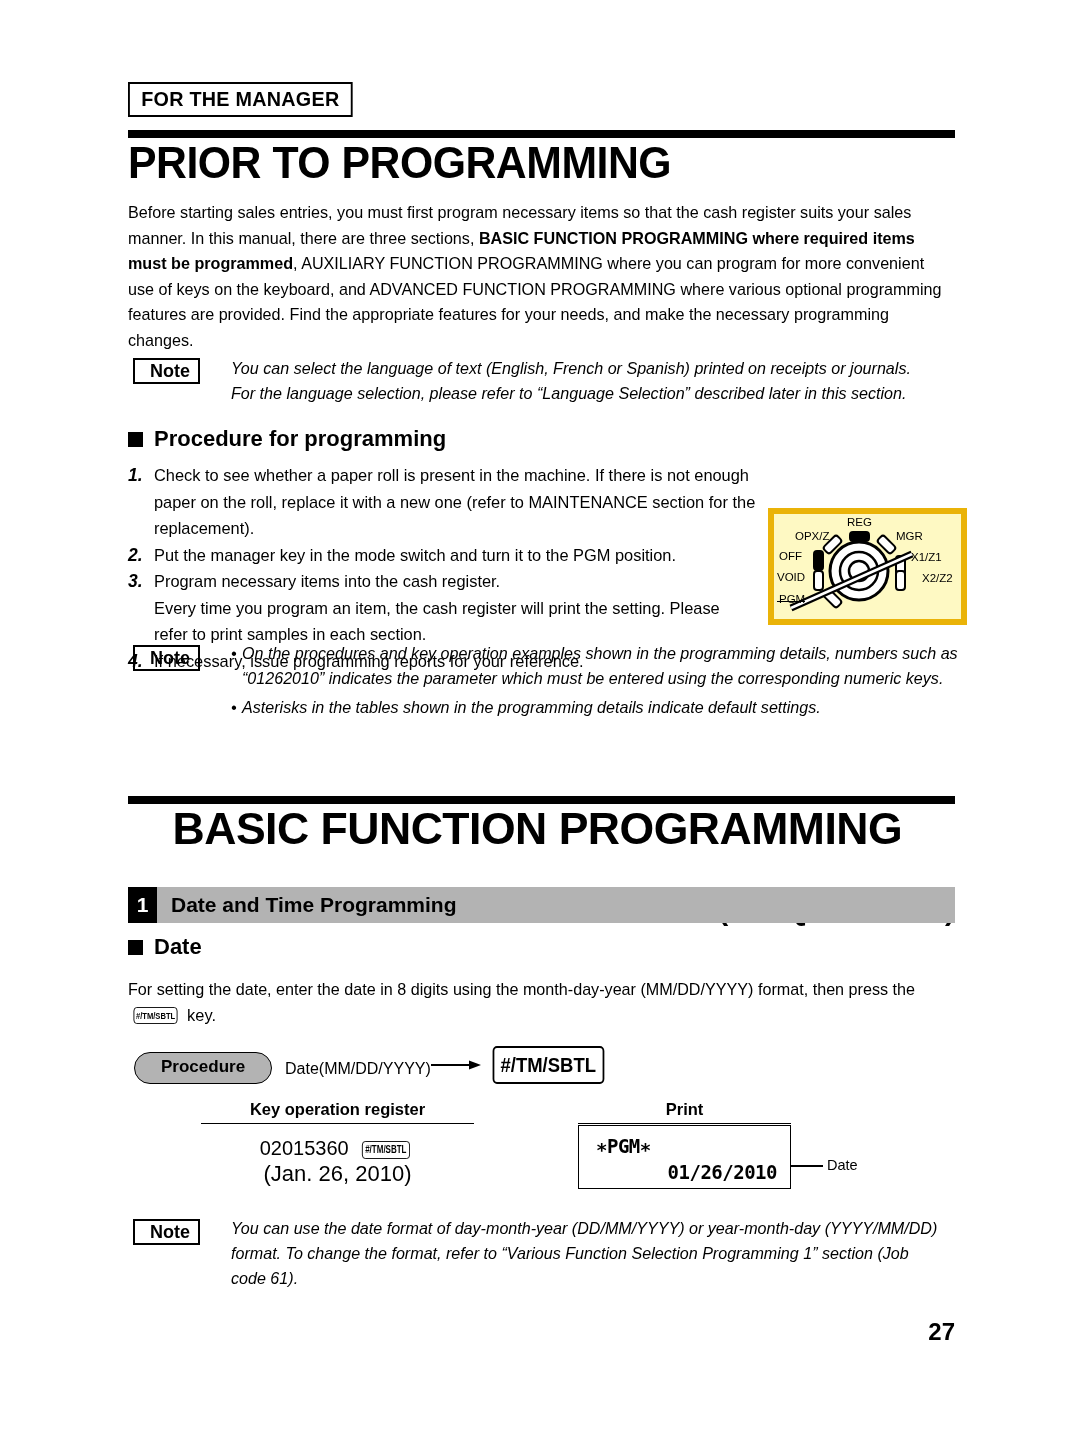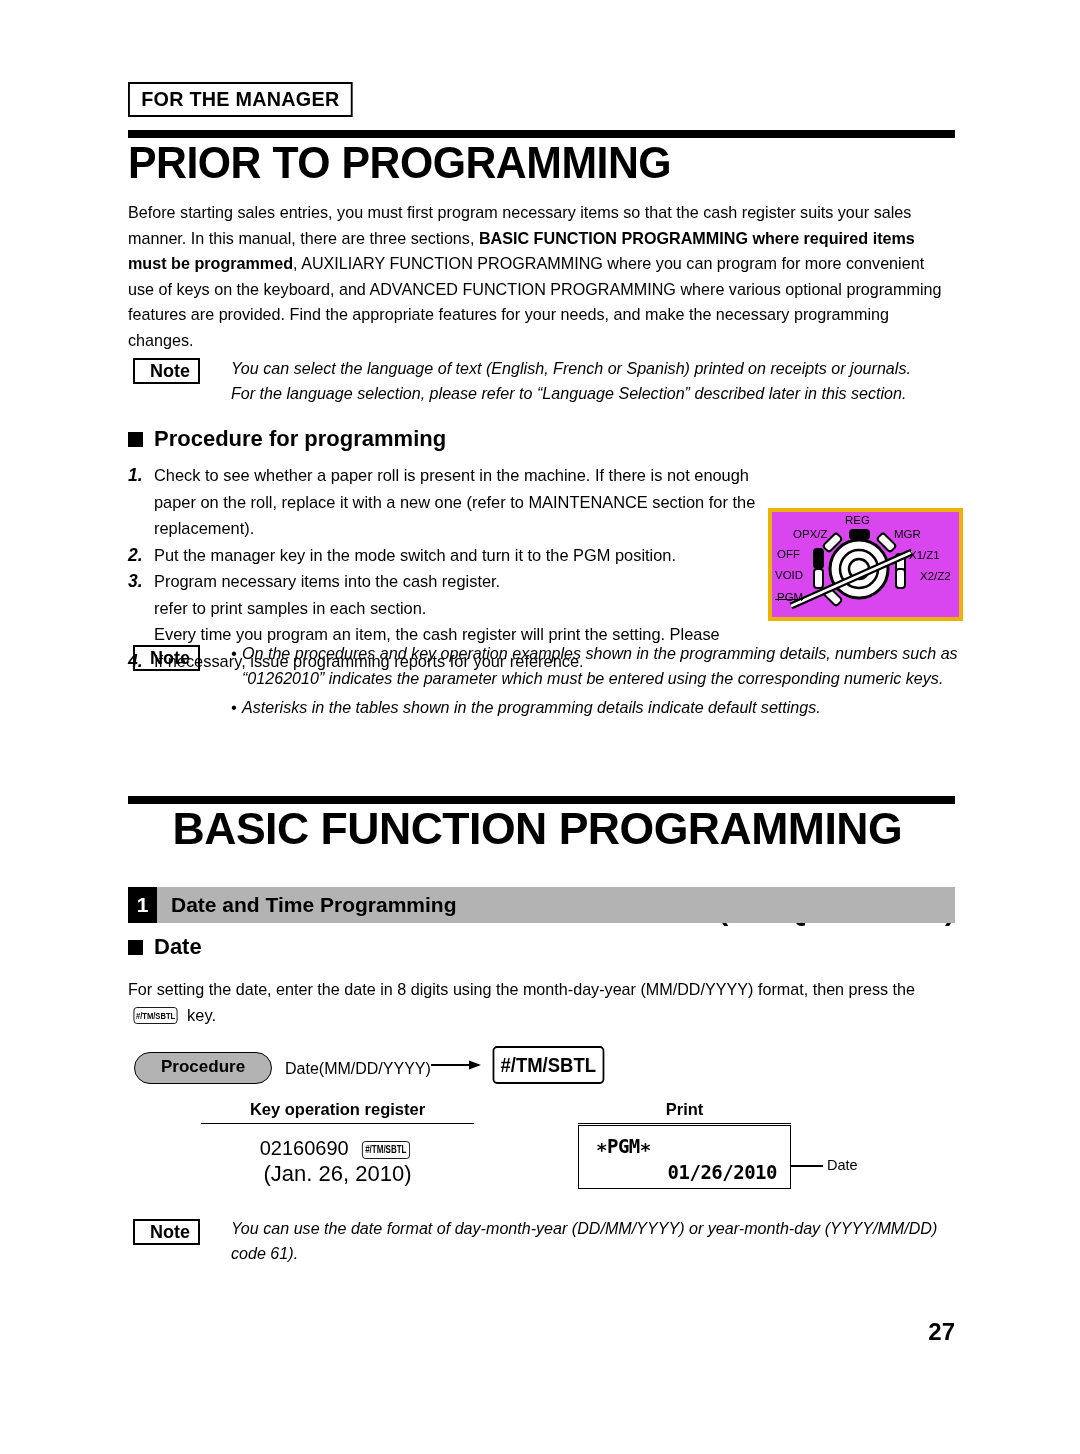--- a/index.html
+++ b/index.html
@@ -164,23 +164,22 @@
     top: 0;
     font-weight: bold;
     font-style: italic;
     font-size: 17.5px;
   }
   .proc-cont { padding-left: 26px; }
 
   
   .dial-box {
     position: absolute;
-    border: 4px solid #eab308;
-    background: #d946ef;
-    text-align: center;
+    border: 6px solid #eab308;
+    background: #fef9c3;
   }
 
   
   .sec-bar {
     position: absolute;
     left: 0;
     width: 827px;
     height: 36px;
     background: #b3b3b3;
     display: flex;
@@ -349,22 +348,22 @@
       <span>Check to see whether a paper roll is present in the machine.  If there is not enough paper on the roll, replace it with a new one (refer to MAINTENANCE section for the replacement).</span>
     </div>
     <div class="proc-item">
       <span class="num">2.</span>
       <span>Put the manager key in the mode switch and turn it to the PGM position.</span>
     </div>
     <div class="proc-item">
       <span class="num">3.</span>
       <span>Program necessary items into the cash register.</span>
     </div>
+    <div class="proc-cont">Every time you program an item, the cash register will print the setting.  Please</div>
     <div class="proc-cont">refer to print samples in each section.</div>
-    <div class="proc-cont">Every time you program an item, the cash register will print the setting.  Please</div>
     <div class="proc-item">
       <span class="num">4.</span>
       <span>If necessary, issue programming reports for your reference.</span>
     </div>
   </div>
 
   <div class="dial-box" style="left:640px; top:508px; width:187px; height:105px;">
     <svg width="183" height="101" viewBox="0 0 183 101">
 
       <circle cx="85" cy="57" r="29" fill="#ffffff" stroke="#000000" stroke-width="3"></circle>
@@ -448,37 +447,38 @@
     <polygon points="38,1.5 50,6 38,10.5" fill="#000000"></polygon>
   </svg>
   <div style="position:absolute; left:357px; top:1046px;">
     <span class="keycap keycap-big">#/TM/SBTL</span>
   </div>
 
   <div class="col-head" style="left:73px; top:1100px; width:273px;">Key operation register</div>
   <div class="col-head" style="left:450px; top:1100px; width:213px;">Print</div>
 
   <div class="example-val" style="left:73px; top:1136px; width:273px;">
-    <span>02160690</span><span style="display:inline-block; width:7px;"></span><span class="keycap keycap-med">#/TM/SBTL</span>
+    <span>02015360</span><span style="display:inline-block; width:7px;"></span><span class="keycap keycap-med">#/TM/SBTL</span>
   </div>
   <div class="example-sub" style="left:73px; top:1161px; width:273px;">(Jan. 26, 2010)</div>
 
   <div class="print-box" style="left:450px; top:1125px; width:213px; height:64px;">
     <span class="print-line" style="left:17px; top:10px;">∗PGM∗</span>
     <span class="print-line" style="right:13px; top:36px;">01/26/2010</span>
   </div>
   <div class="callout-line" style="left:663px; top:1165px; width:32px;"></div>
   <div class="callout-label" style="left:699px; top:1158px;">Date</div>
 
   <div class="note" style="top:1219px;">
     <div class="note-badge">
       <span class="bar"></span>
       <span class="lbl">Note</span>
     </div>
     <div class="note-text" style="left:103px; top:-3px; width:730px;">
       <div>You can use the date format of day-month-year (DD/MM/YYYY) or year-month-day (YYYY/MM/DD)</div>
+      <div>format.  To change the format, refer to “Various Function Selection Programming 1” section (Job</div>
       <div>code 61).</div>
     </div>
   </div>
 
   <div class="page-num" style="top:1320px;">27</div>
 
 </div>
 
 </body></html>

